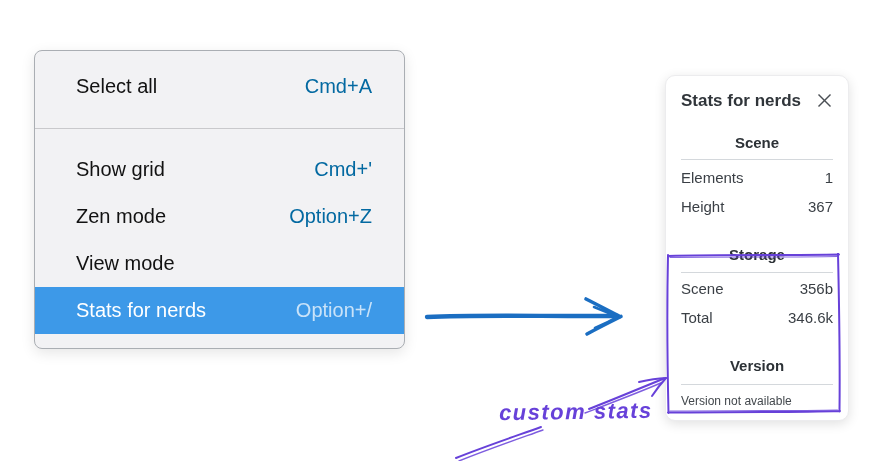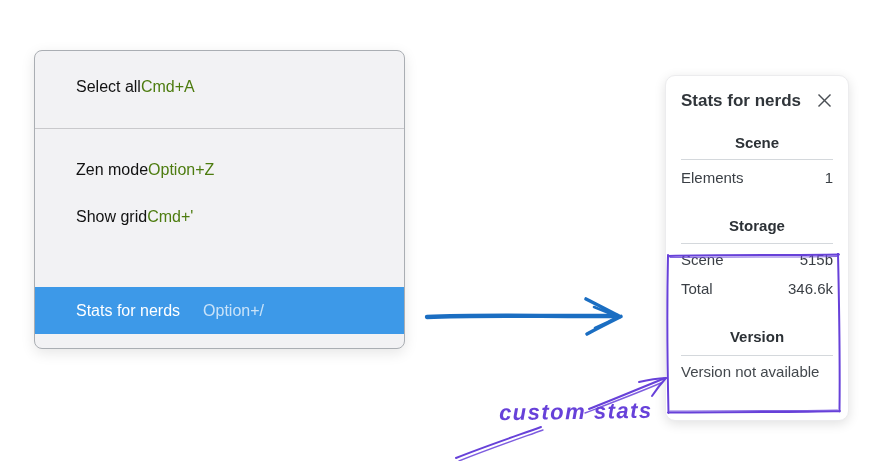--- a/index.html
+++ b/index.html
@@ -22,27 +22,27 @@
     border: 1px solid #aaaeb3;
     border-radius: 8px;
     box-shadow: 0 4px 14px rgba(0,0,0,0.10);
     padding: 12px 0;
     overflow: hidden;
   }
   .menu-item {
     height: 47px;
     display: flex;
     align-items: center;
-    justify-content: flex-start;
+    justify-content: space-between;
     padding: 0 32px 0 41px;
-    font-size: 16px;
+    font-size: 20px;
     color: #121212;
     cursor: default;
   }
-  .menu-item .mi-shortcut { color: #4d7c0f; }
+  .menu-item .mi-shortcut { color: #0369a1; }
   .menu-item.selected {
     background: #3d99e8;
     color: #ffffff;
   }
   .menu-item.selected .mi-shortcut { color: rgba(255,255,255,0.72); margin-left: 23px; }
   .menu-divider {
     height: 0;
     border-top: 1px solid #c9c9cc;
     margin: 18px 0 17px 0;
   }
@@ -101,21 +101,21 @@
   .rows-scene      { margin-top: 3px; }
   .heading-storage { margin-top: 24px; }
   .hair-storage    { margin-top: 7px; }
   .rows-storage    { margin-top: 1px; }
   .heading-version { margin-top: 24px; }
   .hair-version    { margin-top: 8px; }
   .version-note {
     height: 29px;
     display: flex;
     align-items: center;
-    font-size: 15px;
+    font-size: 12px;
     color: #43484d;
     margin-top: 1px;
     white-space: nowrap;
   }
 
   
   .overlay {
     position: absolute;
     left: 0; top: 0;
     width: 873px; height: 461px;
@@ -137,28 +137,29 @@
 
 <div class="canvas">
 
   <div class="menu">
     <div class="menu-item">
       <span class="mi-label">Select all</span>
       <span class="mi-shortcut">Cmd+A</span>
     </div>
     <div class="menu-divider"></div>
     <div class="menu-item">
+      <span class="mi-label">Show grid</span>
+      <span class="mi-shortcut">Cmd+'</span>
+    </div>
+    <div class="menu-item">
       <span class="mi-label">Zen mode</span>
       <span class="mi-shortcut">Option+Z</span>
     </div>
     <div class="menu-item">
-      <span class="mi-label">Show grid</span>
-      <span class="mi-shortcut">Cmd+'</span>
-    </div>
-    <div class="menu-item">
+      <span class="mi-label">View mode</span>
     </div>
     <div class="menu-item selected">
       <span class="mi-label">Stats for nerds</span>
       <span class="mi-shortcut">Option+/</span>
     </div>
   </div>
 
   <div class="panel">
     <div class="panel-header">
       <span class="panel-title">Stats for nerds</span>
@@ -170,28 +171,32 @@
       </span>
     </div>
 
     <div class="section-heading heading-scene">Scene</div>
     <hr class="hairline hair-scene">
     <div class="rows-scene">
       <div class="stat-row">
         <span class="stat-label">Elements</span>
         <span class="stat-value">1</span>
       </div>
+      <div class="stat-row">
+        <span class="stat-label">Height</span>
+        <span class="stat-value">367</span>
+      </div>
     </div>
 
     <div class="section-heading heading-storage">Storage</div>
     <hr class="hairline hair-storage">
     <div class="rows-storage">
       <div class="stat-row">
         <span class="stat-label">Scene</span>
-        <span class="stat-value">515b</span>
+        <span class="stat-value">356b</span>
       </div>
       <div class="stat-row">
         <span class="stat-label">Total</span>
         <span class="stat-value">346.6k</span>
       </div>
     </div>
 
     <div class="section-heading heading-version">Version</div>
     <hr class="hairline hair-version">
     <div class="version-note">Version not available</div>

